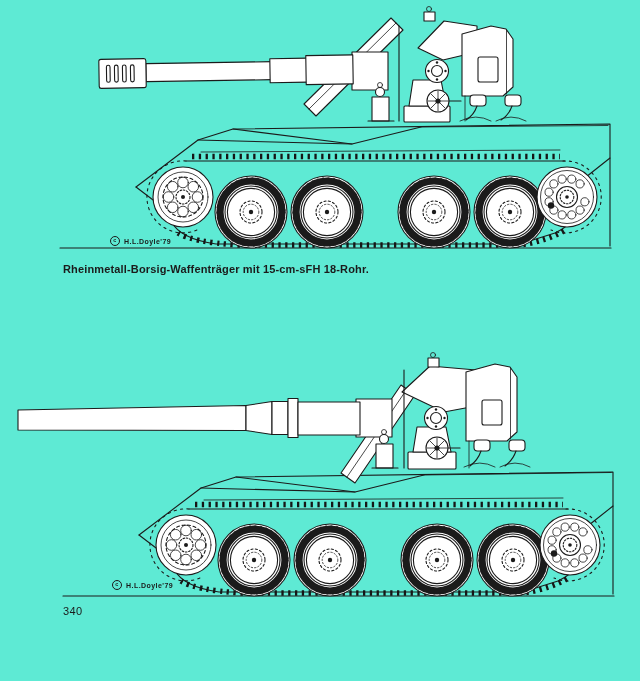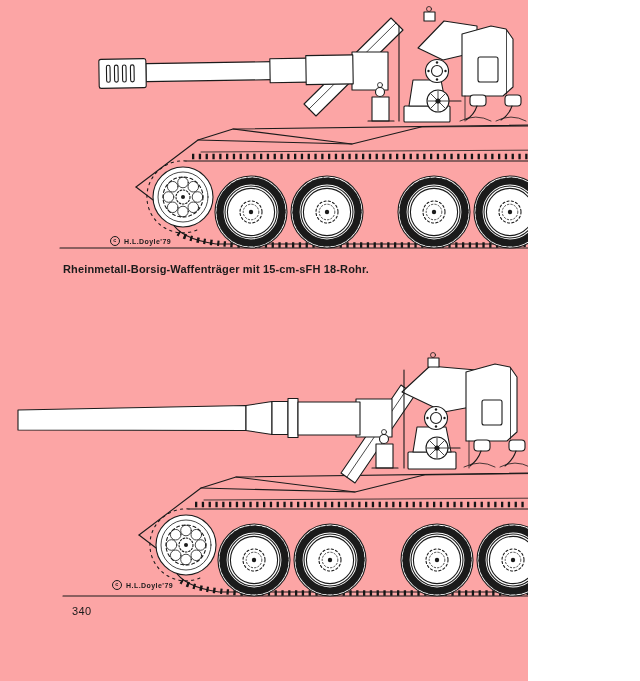--- a/index.html
+++ b/index.html
@@ -1,17 +1,17 @@
 <!DOCTYPE html>
 <html><head>
 <meta charset="utf-8">
 <style>
   html,body{margin:0;padding:0;background:#ffffff;}
   .page{
-    position:relative;width:528px;height:681px;background:#fca5a5;
+    position:relative;width:640px;height:681px;background:#5eead4;
     font-family:"Liberation Sans","DejaVu Sans",sans-serif;color:#1b1b1b;overflow:hidden;
   }
   .figure-svg{position:absolute;left:0;top:0;}
   
   .ln{fill:none;stroke:#1b1b1b;stroke-width:1.1;stroke-linejoin:round;stroke-linecap:round;}
   .fw{fill:#ffffff;stroke:#1b1b1b;stroke-width:1.1;stroke-linejoin:round;}
   .blk{fill:#1b1b1b;stroke:none;}
   .thin{stroke-width:0.8;}
   .cleat{fill:none;stroke:#161616;stroke-width:5.4;stroke-dasharray:2.3 4.5;}
   .tire{fill:none;stroke:#1b1b1b;stroke-width:7.2;}
@@ -234,15 +234,15 @@
   </div>
 
   <div class="caption" style="left:63px;top:263px;">Rheinmetall-Borsig-Waffenträger mit 15-cm-sFH 18-Rohr.</div>
 
 
   <div class="credit" style="left:112px;top:580px;">
     <span class="credit-circle">c</span>
     <span>H.L.Doyle'79</span>
   </div>
 
-  <div class="page-number" style="left:72px;top:605px;">340</div>
+  <div class="page-number" style="left:63px;top:605px;">340</div>
 
 </div>
 
 </body></html>

